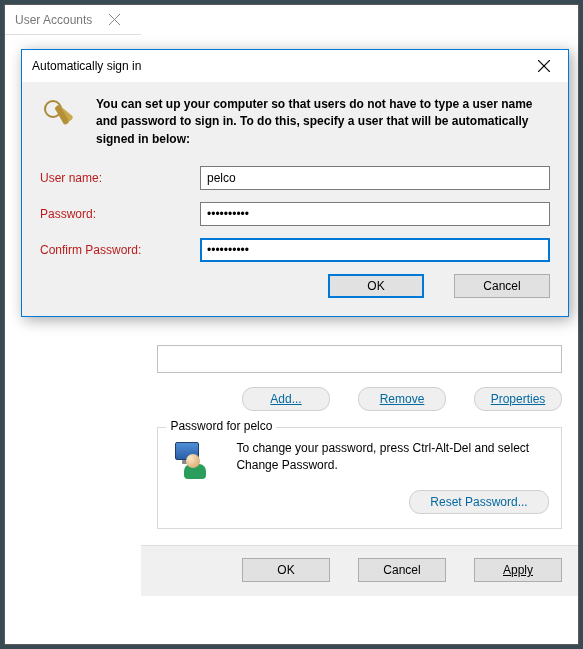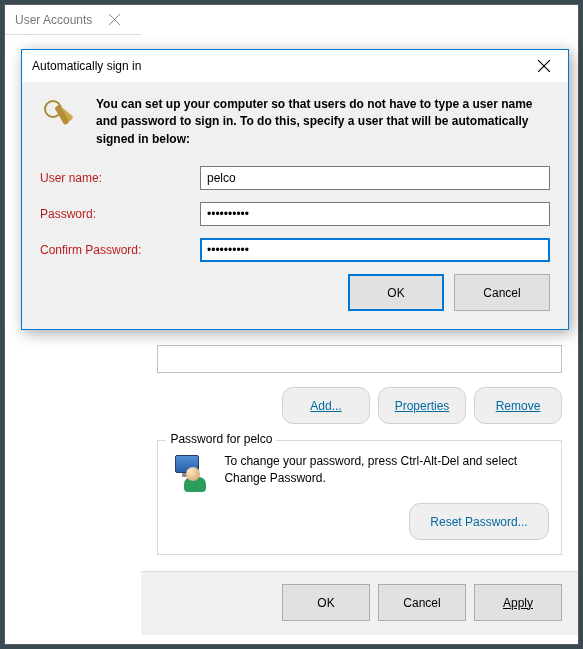--- a/index.html
+++ b/index.html
@@ -59,26 +59,27 @@
     background: #fff;
   }
   .btn-row {
     display: flex;
     justify-content: flex-end;
     gap: 8px;
     margin-top: 14px;
   }
   .btn {
     min-width: 88px;
-    height: 37px;
+    height: 24px;
     border: 1px solid #adadad;
     background: #e1e1e1;
     font: inherit;
     padding: 0 12px;
     cursor: pointer;
+    margin-left: 20px;
   }
   .btn.disabled {
     border-color: #d0d0d0;
     background: #efefef;
     color: #0369a1;
     cursor: default;
     border-radius: 11px;
   }
   .btn .u { text-decoration: underline; }
   .group {
@@ -90,21 +91,21 @@
   .group .legend {
     position: absolute;
     top: -9px;
     left: 8px;
     background: #fff;
     padding: 0 4px;
     color: #000;
   }
   .pw-row {
     display: flex;
-    gap: 14px;
+    gap: 26px;
     align-items: flex-start;
   }
   .pw-icon {
     width: 40px; height: 40px; flex: 0 0 40px;
     position: relative;
   }
   .pw-icon .monitor {
     position: absolute; left: 5px; top: 2px; width: 24px; height: 18px;
     background: linear-gradient(#4f8fd6,#2b5ea8);
     border: 1px solid #1f3d66; border-radius: 2px;
@@ -197,22 +198,22 @@
         <line x1="11" y1="0" x2="0" y2="11" stroke="#888" stroke-width="1"></line>
       </svg>
     </div>
   </div>
 
   <div class="parent-body">
     <div class="user-list-stub"></div>
 
     <div class="btn-row">
       <button class="btn disabled"><span class="u">Add...</span></button>
+      <button class="btn disabled"><span class="u">Remove</span></button>
       <button class="btn disabled"><span class="u">Properties</span></button>
-      <button class="btn disabled"><span class="u">Remove</span></button>
     </div>
 
     <div class="group">
       <span class="legend">Password for pelco</span>
       <div class="pw-row">
         <div class="pw-icon">
           <div class="monitor"></div>
             <div class="stand"></div>
           <div class="body"></div>
             <div class="head"></div>

